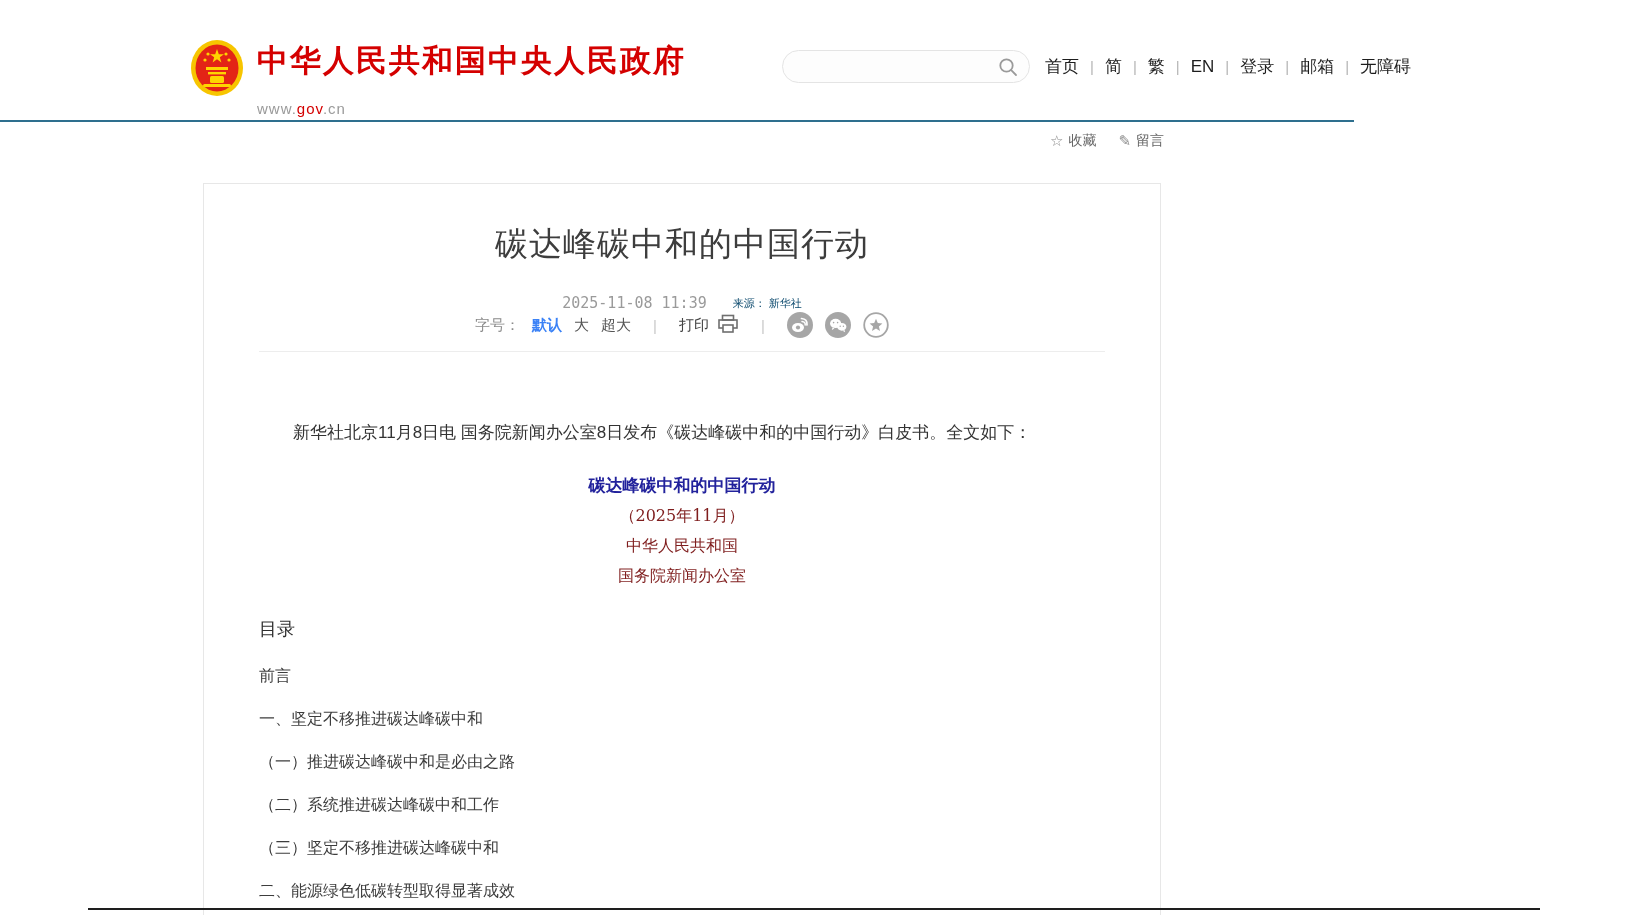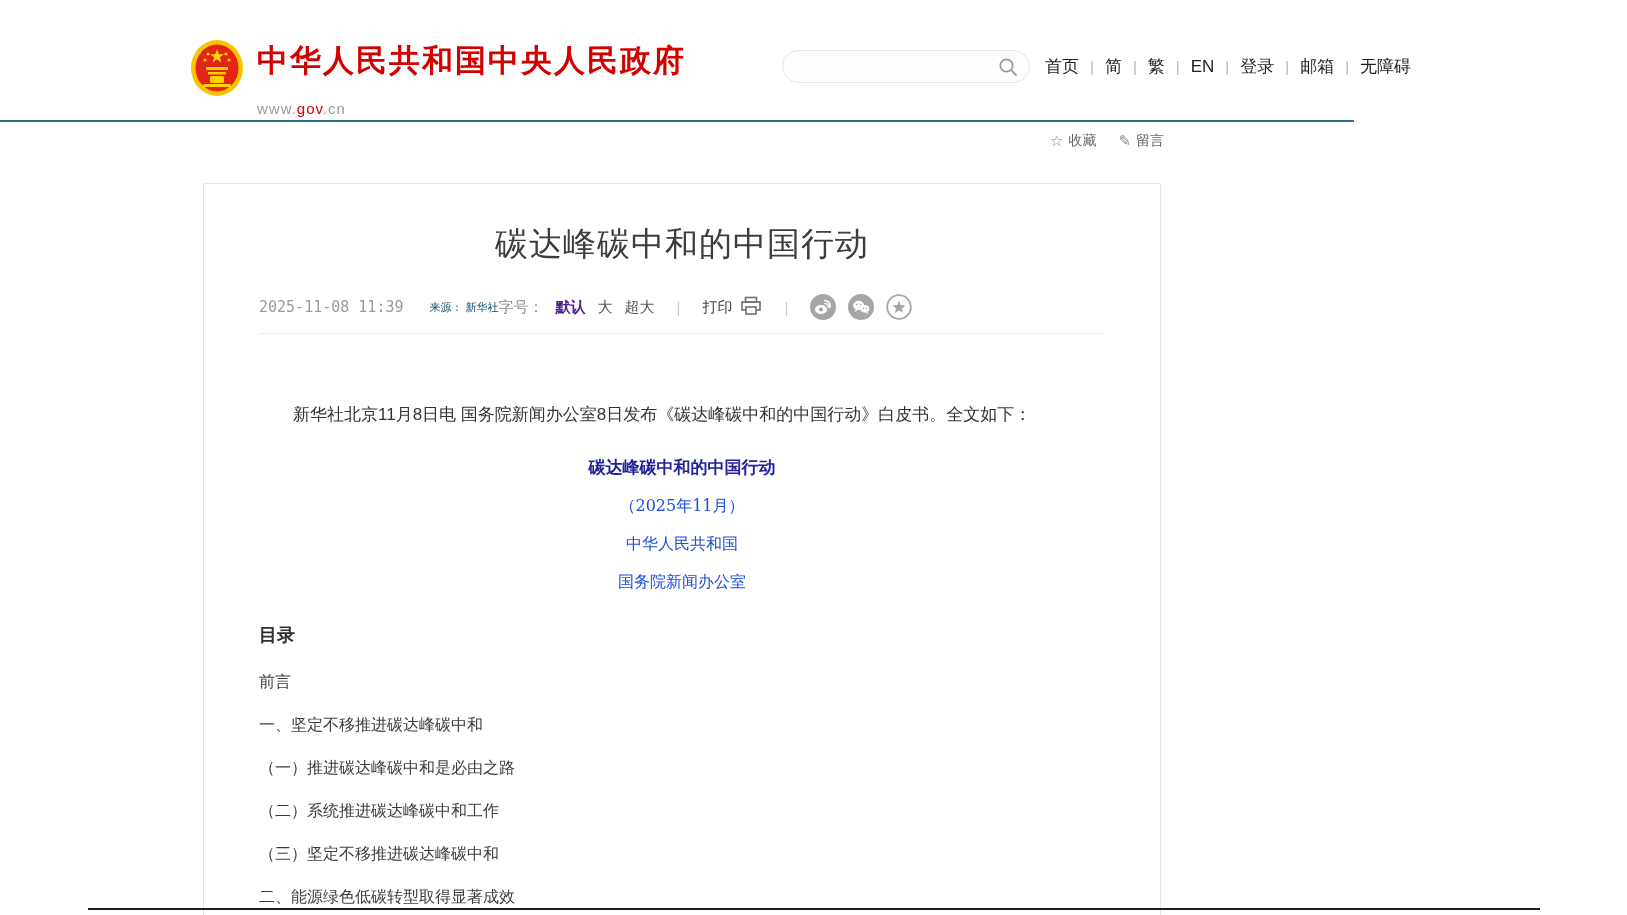--- a/index.html
+++ b/index.html
@@ -22,36 +22,36 @@
   .topnav { position:absolute; left:1045px; top:55px; display:flex; align-items:center; font-size:17px; color:#1d1d1d; white-space:nowrap; }
   .topnav a { color:#1d1d1d; text-decoration:none; cursor:pointer; }
   .topnav .sep { color:#b5b5b5; margin:0 11px; font-size:15px; }
   
   .utility { position:absolute; left:1050px; top:132px; display:flex; align-items:center; gap:22px; font-size:14px; color:#666; }
   .utility .u-item { display:flex; align-items:center; gap:5px; cursor:pointer; }
   .utility .u-ico { font-size:15px; color:#8b8b8b; }
   
   .card { position:absolute; left:203px; top:183px; width:958px; height:732px; background:#fff; border:1px solid #e7e7e7; border-bottom:0; overflow:hidden; }
   .art-title { text-align:center; font-size:33px; font-weight:400; color:#3d3d3d; letter-spacing:1px; margin:42px 40px 0; line-height:1.1; }
-  .meta { margin:32px 55px 0; display:flex; justify-content:flex-start; align-items:center; padding-bottom:13px; border-bottom:1px solid #ededed; }
+  .meta { margin:32px 55px 0; display:flex; justify-content:space-between; align-items:center; padding-bottom:13px; border-bottom:1px solid #ededed;flex-direction:column; }
   .meta-left { display:flex; align-items:center; gap:26px; }
   .m-date { font-family:"DejaVu Sans Mono", monospace; font-size:15px; color:#9a9a9a; }
   .m-src { font-size:11px; color:#0c4a6e; }
   .meta-right { display:flex; align-items:center; gap:12px; font-size:15px; color:#8a8a8a; }
-  .fs-default { color:#4c1d95; font-weight:bold; cursor:pointer; }
+  .fs-default { color:#3b82f6; font-weight:bold; cursor:pointer; }
   .fs-opt { color:#555; cursor:pointer; }
   .v-sep { color:#c9c9c9; margin:0 10px; }
   .print { display:flex; align-items:center; gap:8px; color:#444; cursor:pointer; }
   .share-ico { cursor:pointer; display:inline-flex; }
   
   .body-wrap { margin:0 55px; font-size:17px; color:#333; }
   .lead { text-indent:2em; margin:68px 0 0; line-height:1.55; }
   .doc-title { text-align:center; color:#22229c; font-weight:bold; font-size:17px; margin-top:27px; }
-  .doc-line { text-align:center; color:#1d4ed8; font-size:16px; margin-top:17px; font-family:"DejaVu Serif", serif; }
-  .toc-head { font-size:18px; font-weight:bold; color:#2e2e2e; margin-top:30px; }
+  .doc-line { text-align:center; color:#7f1d1d; font-size:16px; margin-top:9px; font-family:"DejaVu Serif", serif; }
+  .toc-head { font-size:18px; font-weight:normal; color:#2e2e2e; margin-top:30px; }
   .toc-item { font-size:16px; color:#3d3d3d; margin-top:27px; line-height:1; }
   
   .bottom-line { position:absolute; left:88px; top:908px; width:1452px; height:2px; background:#1e1e1e; z-index:5; }
 </style>
 </head>
 <body>
 
 <div class="header">
   <div class="logo">
     <span class="emblem">

